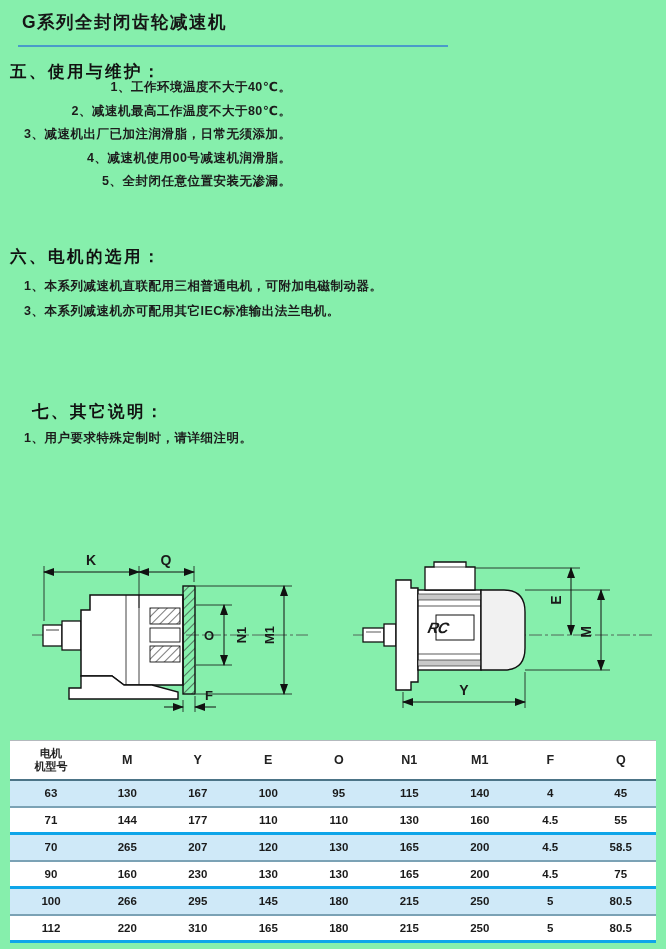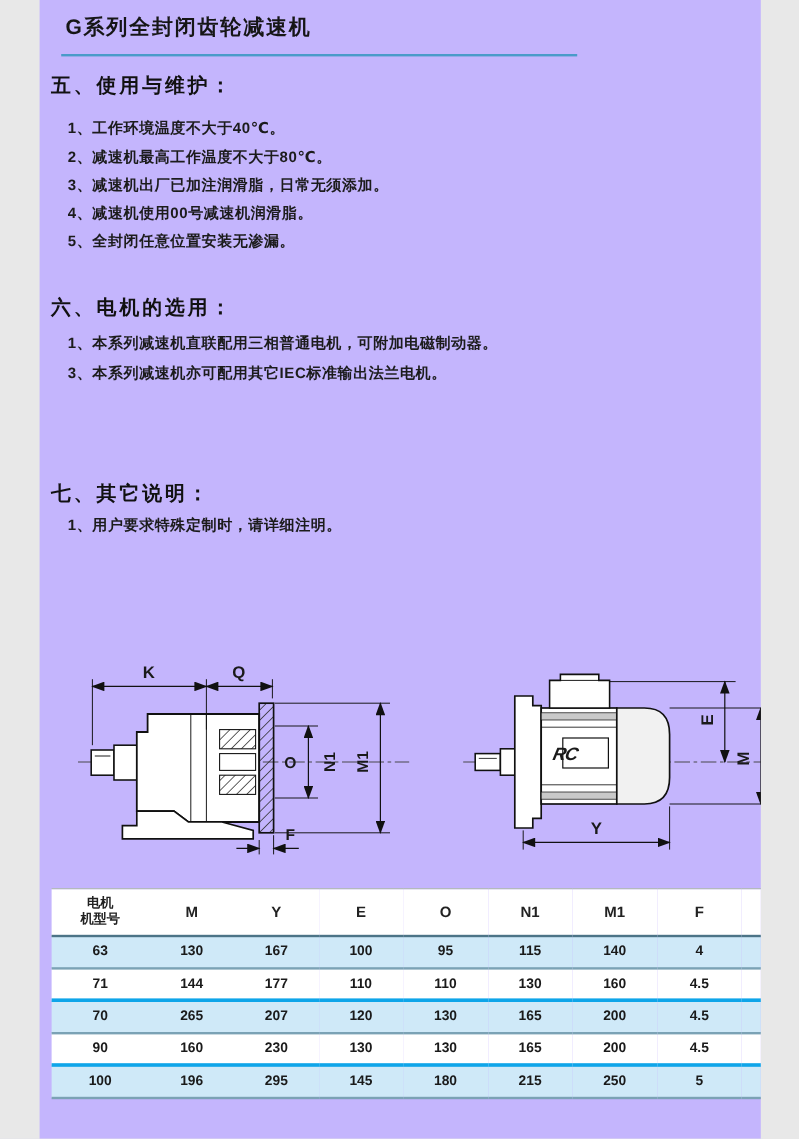--- a/index.html
+++ b/index.html
@@ -1,42 +1,42 @@
 <!DOCTYPE html>
 <html><head>
 <meta charset="utf-8">
 <style>
   html,body { margin:0; padding:0; background:#e8e8e8; }
   * { box-sizing:border-box; }
   .page {
-    position:relative; width:601px; height:949px; margin:0 auto;
-    background:#c4b5fd; overflow:hidden;
+    position:relative; width:666px; height:949px; margin:0 auto;
+    background:#86efac; overflow:hidden;
     font-family:"Liberation Sans","DejaVu Sans",sans-serif;
     color:#1a1a1a;
   }
   .doc-title {
     position:absolute; left:22px; top:10px;
     font-size:17.5px; font-weight:bold; letter-spacing:1.5px; color:#161616;
   }
   .title-underline {
     position:absolute; left:18px; top:45px; width:430px; height:2px;
     background:#4a9bc9;
   }
   .section-heading {
     position:absolute; left:10px; margin:0;
     font-size:16.5px; font-weight:bold; letter-spacing:2.5px; color:#111;
   }
   .sec1-heading { top:61px; }
   .sec2-heading { top:246px; }
-  .sec3-heading { top:401px; }
+  .sec3-heading { top:401px;margin-left:22px; }
   ul.note-list {
     position:absolute; left:24px; margin:0; padding:0; list-style:none;
     font-size:12.5px; font-weight:bold; color:#1c1c1c; letter-spacing:0.5px;
   }
-  .sec1-list { top:96px;  line-height:23.6px; }
+  .sec1-list { top:76px;  line-height:23.6px;text-align:right; }
   .sec2-list { top:274px; line-height:25px; }
   .sec3-list { top:426px; line-height:24px; }
   .table-heading {
     position:absolute; left:10px; top:507px; margin:0;
     font-size:15.5px; font-weight:bold; letter-spacing:1px; color:#111;
   }
   .diagram { position:absolute; top:548px; }
   .diagram-left  { left:6px; }
   .diagram-right { left:348px; }
   svg text { font-family:"Liberation Sans","DejaVu Sans",sans-serif; font-weight:bold; fill:#1a1a1a; }
@@ -254,25 +254,36 @@
           <td>230</td>
           <td>130</td>
           <td>130</td>
           <td>165</td>
           <td>200</td>
           <td>4.5</td>
           <td>75</td>
         </tr>
         <tr class="hl mid-sep">
           <td>100</td>
-          <td>196</td>
+          <td>266</td>
           <td>295</td>
           <td>145</td>
           <td>180</td>
           <td>215</td>
           <td>250</td>
           <td>5</td>
           <td>80.5</td>
         </tr>
+        <tr class="plain group-sep">
+          <td>112</td>
+          <td>220</td>
+          <td>310</td>
+          <td>165</td>
+          <td>180</td>
+          <td>215</td>
+          <td>250</td>
+          <td>5</td>
+          <td>80.5</td>
+        </tr>
       </tbody>
   </table>
 
 </div>
 
 </body></html>

